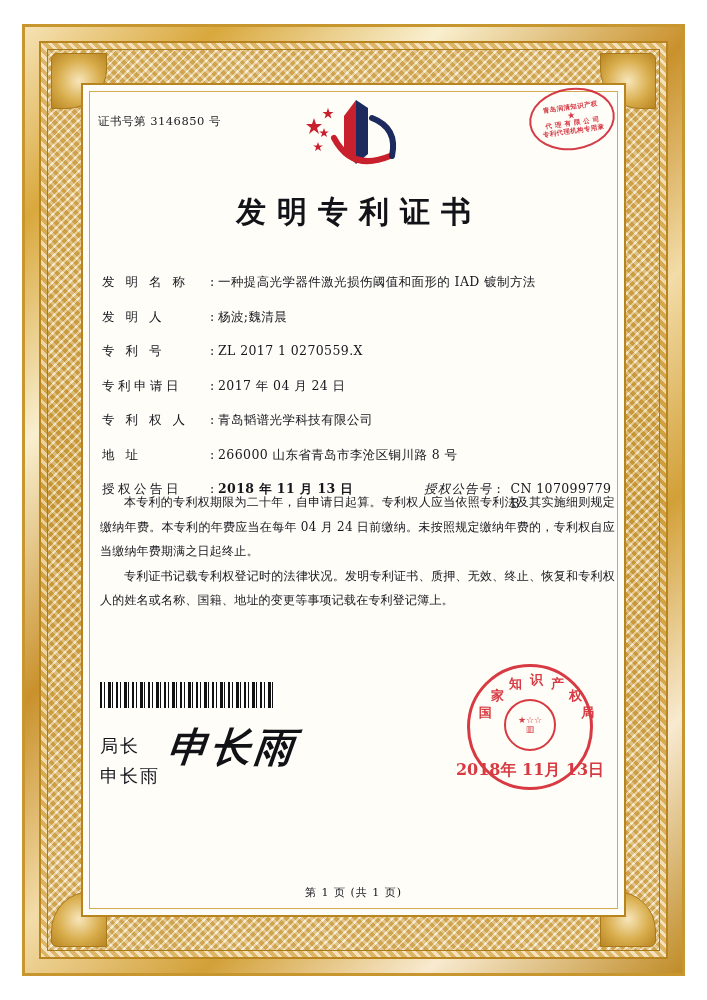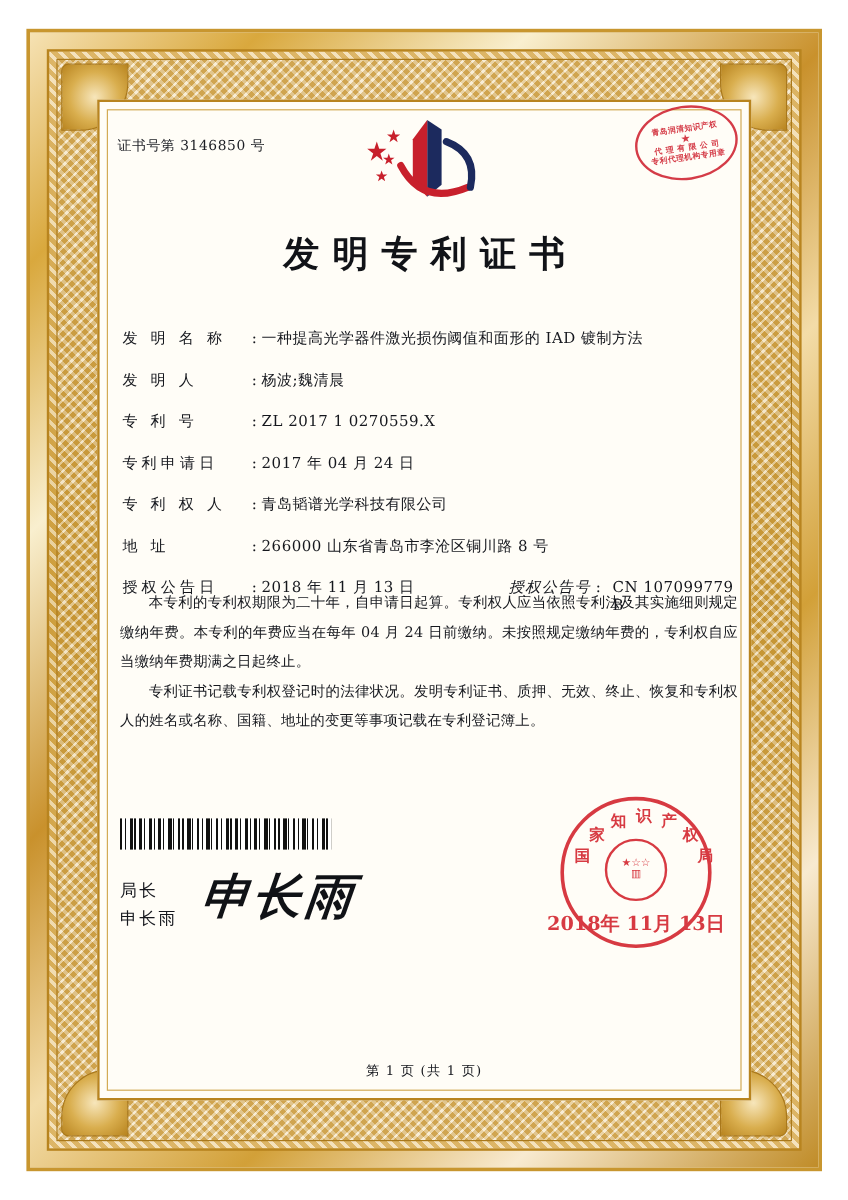--- a/index.html
+++ b/index.html
@@ -208,20 +208,21 @@
     flex: 0 0 12px;
     text-align: center;
   }
   .field-value {
     flex: 1 1 auto;
     letter-spacing: 0.4px;
   }
   .field-row.split .field-value {
     flex: 0 0 auto;
     min-width: 180px;
+    font-weight: bold;
   }
   .field-label2 {
     flex: 0 0 auto;
     letter-spacing: 1.2px;
     margin-left: 26px;
     white-space: nowrap;
     font-style: italic;
   }
   .field-value2 {
     flex: 1 1 auto;
@@ -259,21 +260,21 @@
         #111 4px, #111 5px, #fff 5px, #fff 8px,
         #111 8px, #111 11px, #fff 11px, #fff 12px,
         #111 12px, #111 13px, #fff 13px, #fff 16px);
   }
 
   .signature-block {
     position: absolute;
     left: 48px;
     top: 680px;
     font-family: Liberation Serif, serif;
-    font-size: 14px;
+    font-size: 18px;
     letter-spacing: 2px;
     line-height: 1.65;
     color: #15171d;
   }
   .handwriting {
     position: absolute;
     left: 116px;
     top: 668px;
     font-family: "DejaVu Serif", "Liberation Serif", serif;
     font-size: 40px;

